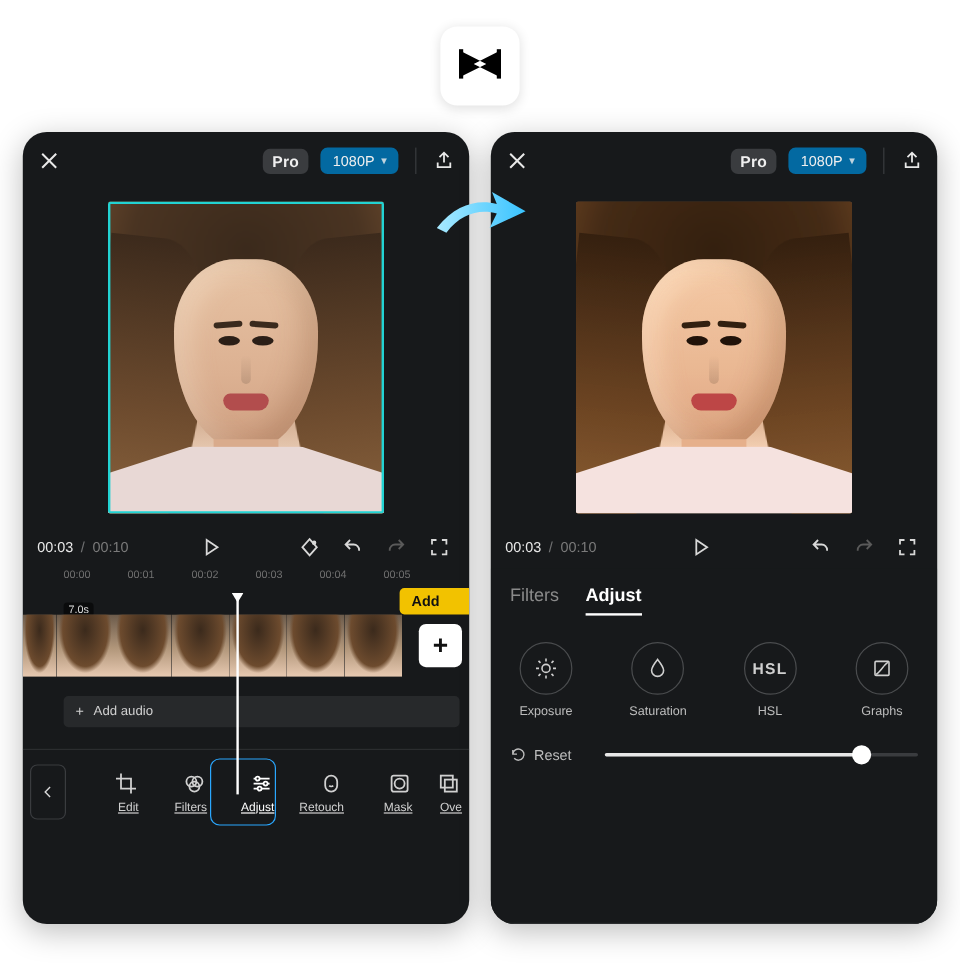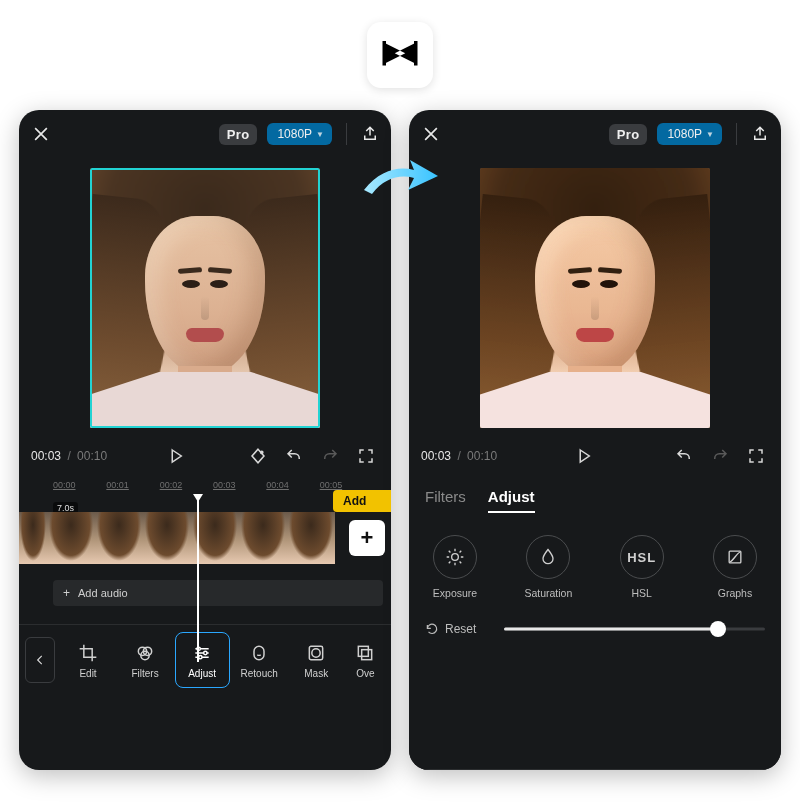--- a/index.html
+++ b/index.html
@@ -141,22 +141,22 @@
   .time .sep{ opacity:0.5; margin:0 3px;}
   .time .tot{ color:#7a7a7a;margin-top:48px; }
   .playbar .spacer{ flex:1; }
   .pbtn{ width:26px; height:26px; display:inline-flex; align-items:center; justify-content:center; color:#d8d8d8;}
   .pbtn svg{ width:18px; height:18px; }
   .pbtn.dim{ color:#5a5a5a; }
   .keyf svg{ width:18px; height:18px; }
 
   
   .timeline{ flex:1; display:flex; flex-direction:column; }
-  .ruler{ position:relative; height:22px; display:flex; align-items:center; padding:0 18px 0 34px;
-    color:#6f6f6f; font-size:9px;text-decoration:underline; }
+  .ruler{ position:relative; height:22px; display:flex; align-items:flex-start; padding:0 18px 0 34px;
+    color:#6f6f6f; font-size:9px; }
   .ruler span{ width:58px; }
   .addbtn{
     position:absolute; right:0; top:16px; height:22px;
     background:#f2c200; color:#111; font-weight:700; font-size:12px;
     padding:0 10px; border-radius:4px 0 0 4px; display:flex; align-items:center;
   }
   .clips{ position:relative; height:68px; margin-top:8px; display:flex; align-items:center; }
   .strip{ display:flex; height:52px; margin-left:0; overflow:hidden; flex:1;}
   .thumb{ width:48px; height:52px; position:relative; flex:0 0 auto; overflow:hidden;}
   .thumb .mini{ position:absolute; inset:0; }
@@ -174,22 +174,22 @@
     align-items:center; justify-content:center; font-size:22px; font-weight:600; margin:0 6px 0 8px;}
   .addaudio{ margin:8px 8px 0 34px; height:26px; background:#27292b; border-radius:4px;
     display:inline-flex; align-items:center; gap:8px; color:#cfcfcf; font-size:11px; padding:0 10px;}
   .addaudio .pl{ font-size:12px; }
 
   .divline{ height:1px; background:#2b2d2f; margin:18px 0 0 0;}
 
   .bottombar{ height:70px; display:flex; align-items:center; padding:0 6px; gap:2px;}
   .chev{ width:30px; height:46px; display:flex; align-items:center; justify-content:center;
     border:1px solid #3a3c3f; border-radius:6px; color:#d8d8d8; margin-right:4px;}
-  .tool{ width:56px; height:56px; display:flex; flex-direction:column; align-items:center; justify-content:center;
-    gap:4px; color:#d0d0d0; font-size:10px; border-radius:8px;}
+  .tool{ width:56px; height:56px; display:flex; flex-direction:column; align-items:flex-end; justify-content:center;
+    gap:4px; color:#d0d0d0; font-size:10px; border-radius:8px;text-decoration:underline;}
   .tool.active{ border:1.5px solid #2aa7ff; color:#fff; }
   .tool .ti{ width:22px; height:22px; display:flex; align-items:center; justify-content:center;}
   .tool .ti svg{ width:20px; height:20px; stroke:#d0d0d0; }
   .tool.active .ti svg{ stroke:#fff; }
   .tool.ovf{ width:40px; }
 
   
   .panel{ flex:1; display:flex; flex-direction:column; background:#17191b;}
   .tabs{ display:flex; gap:22px; padding:14px 16px 10px; font-size:15px;}
   .tab{ color:#8a8a8a; position:relative;}

